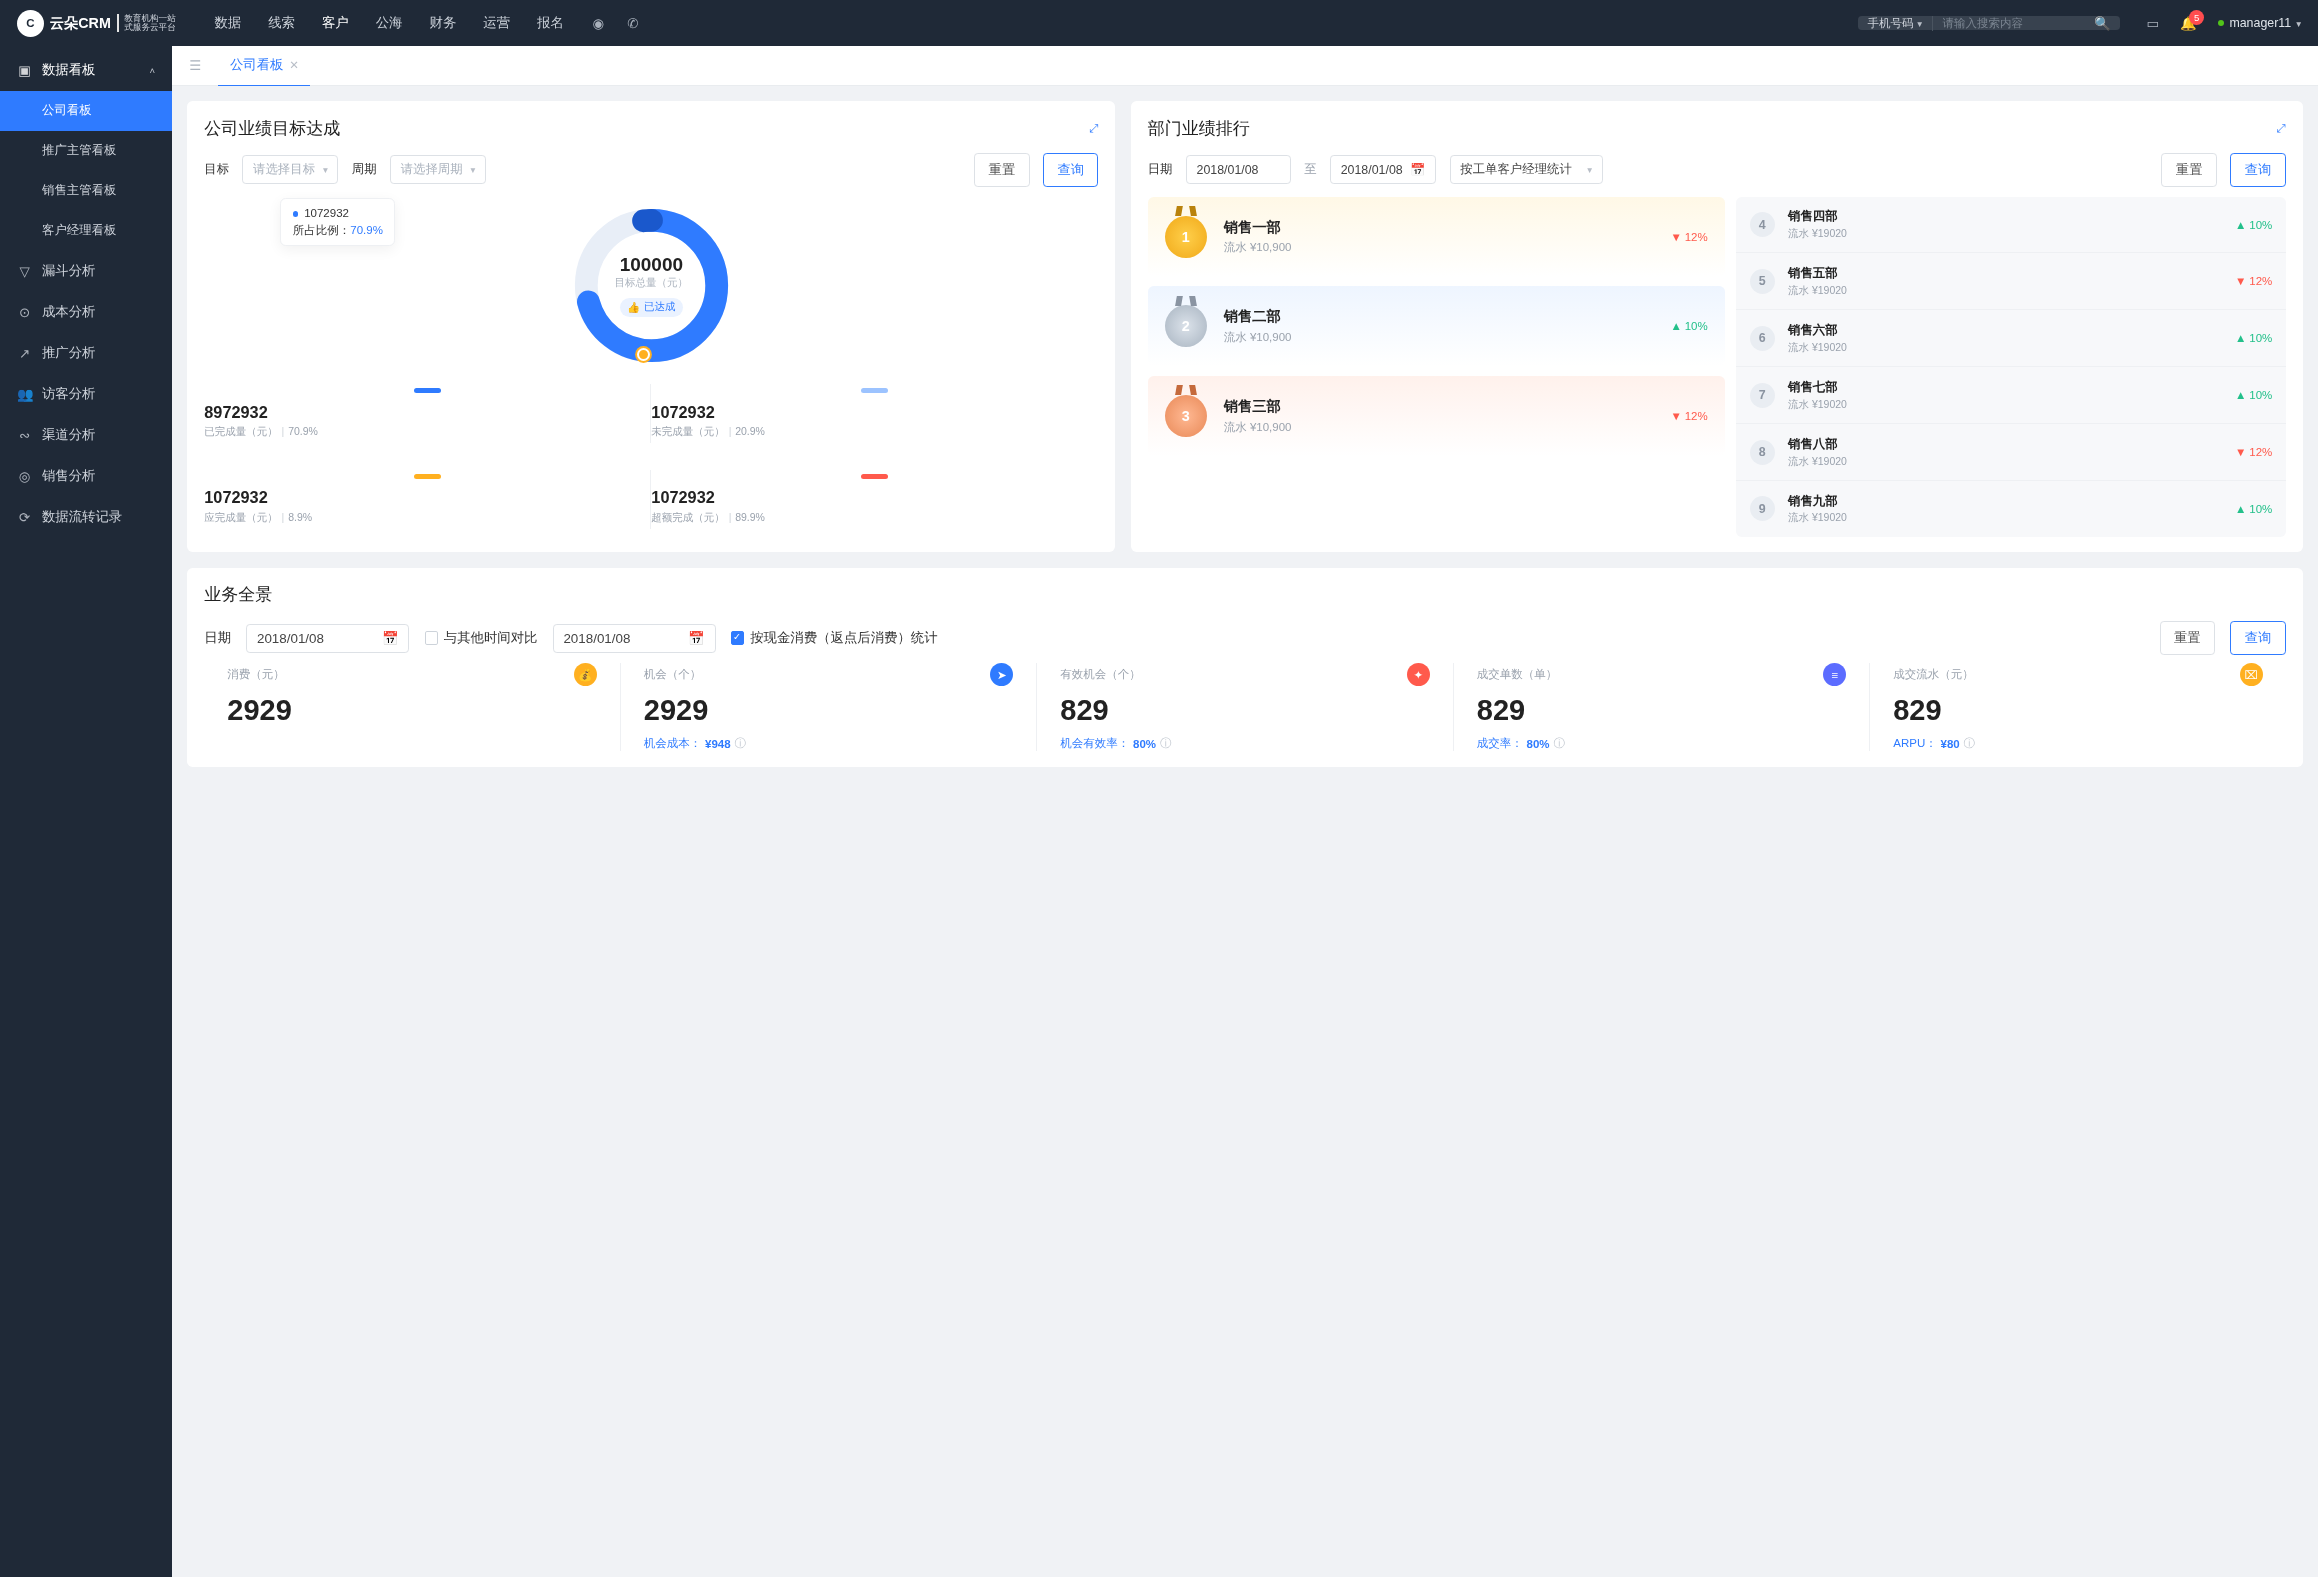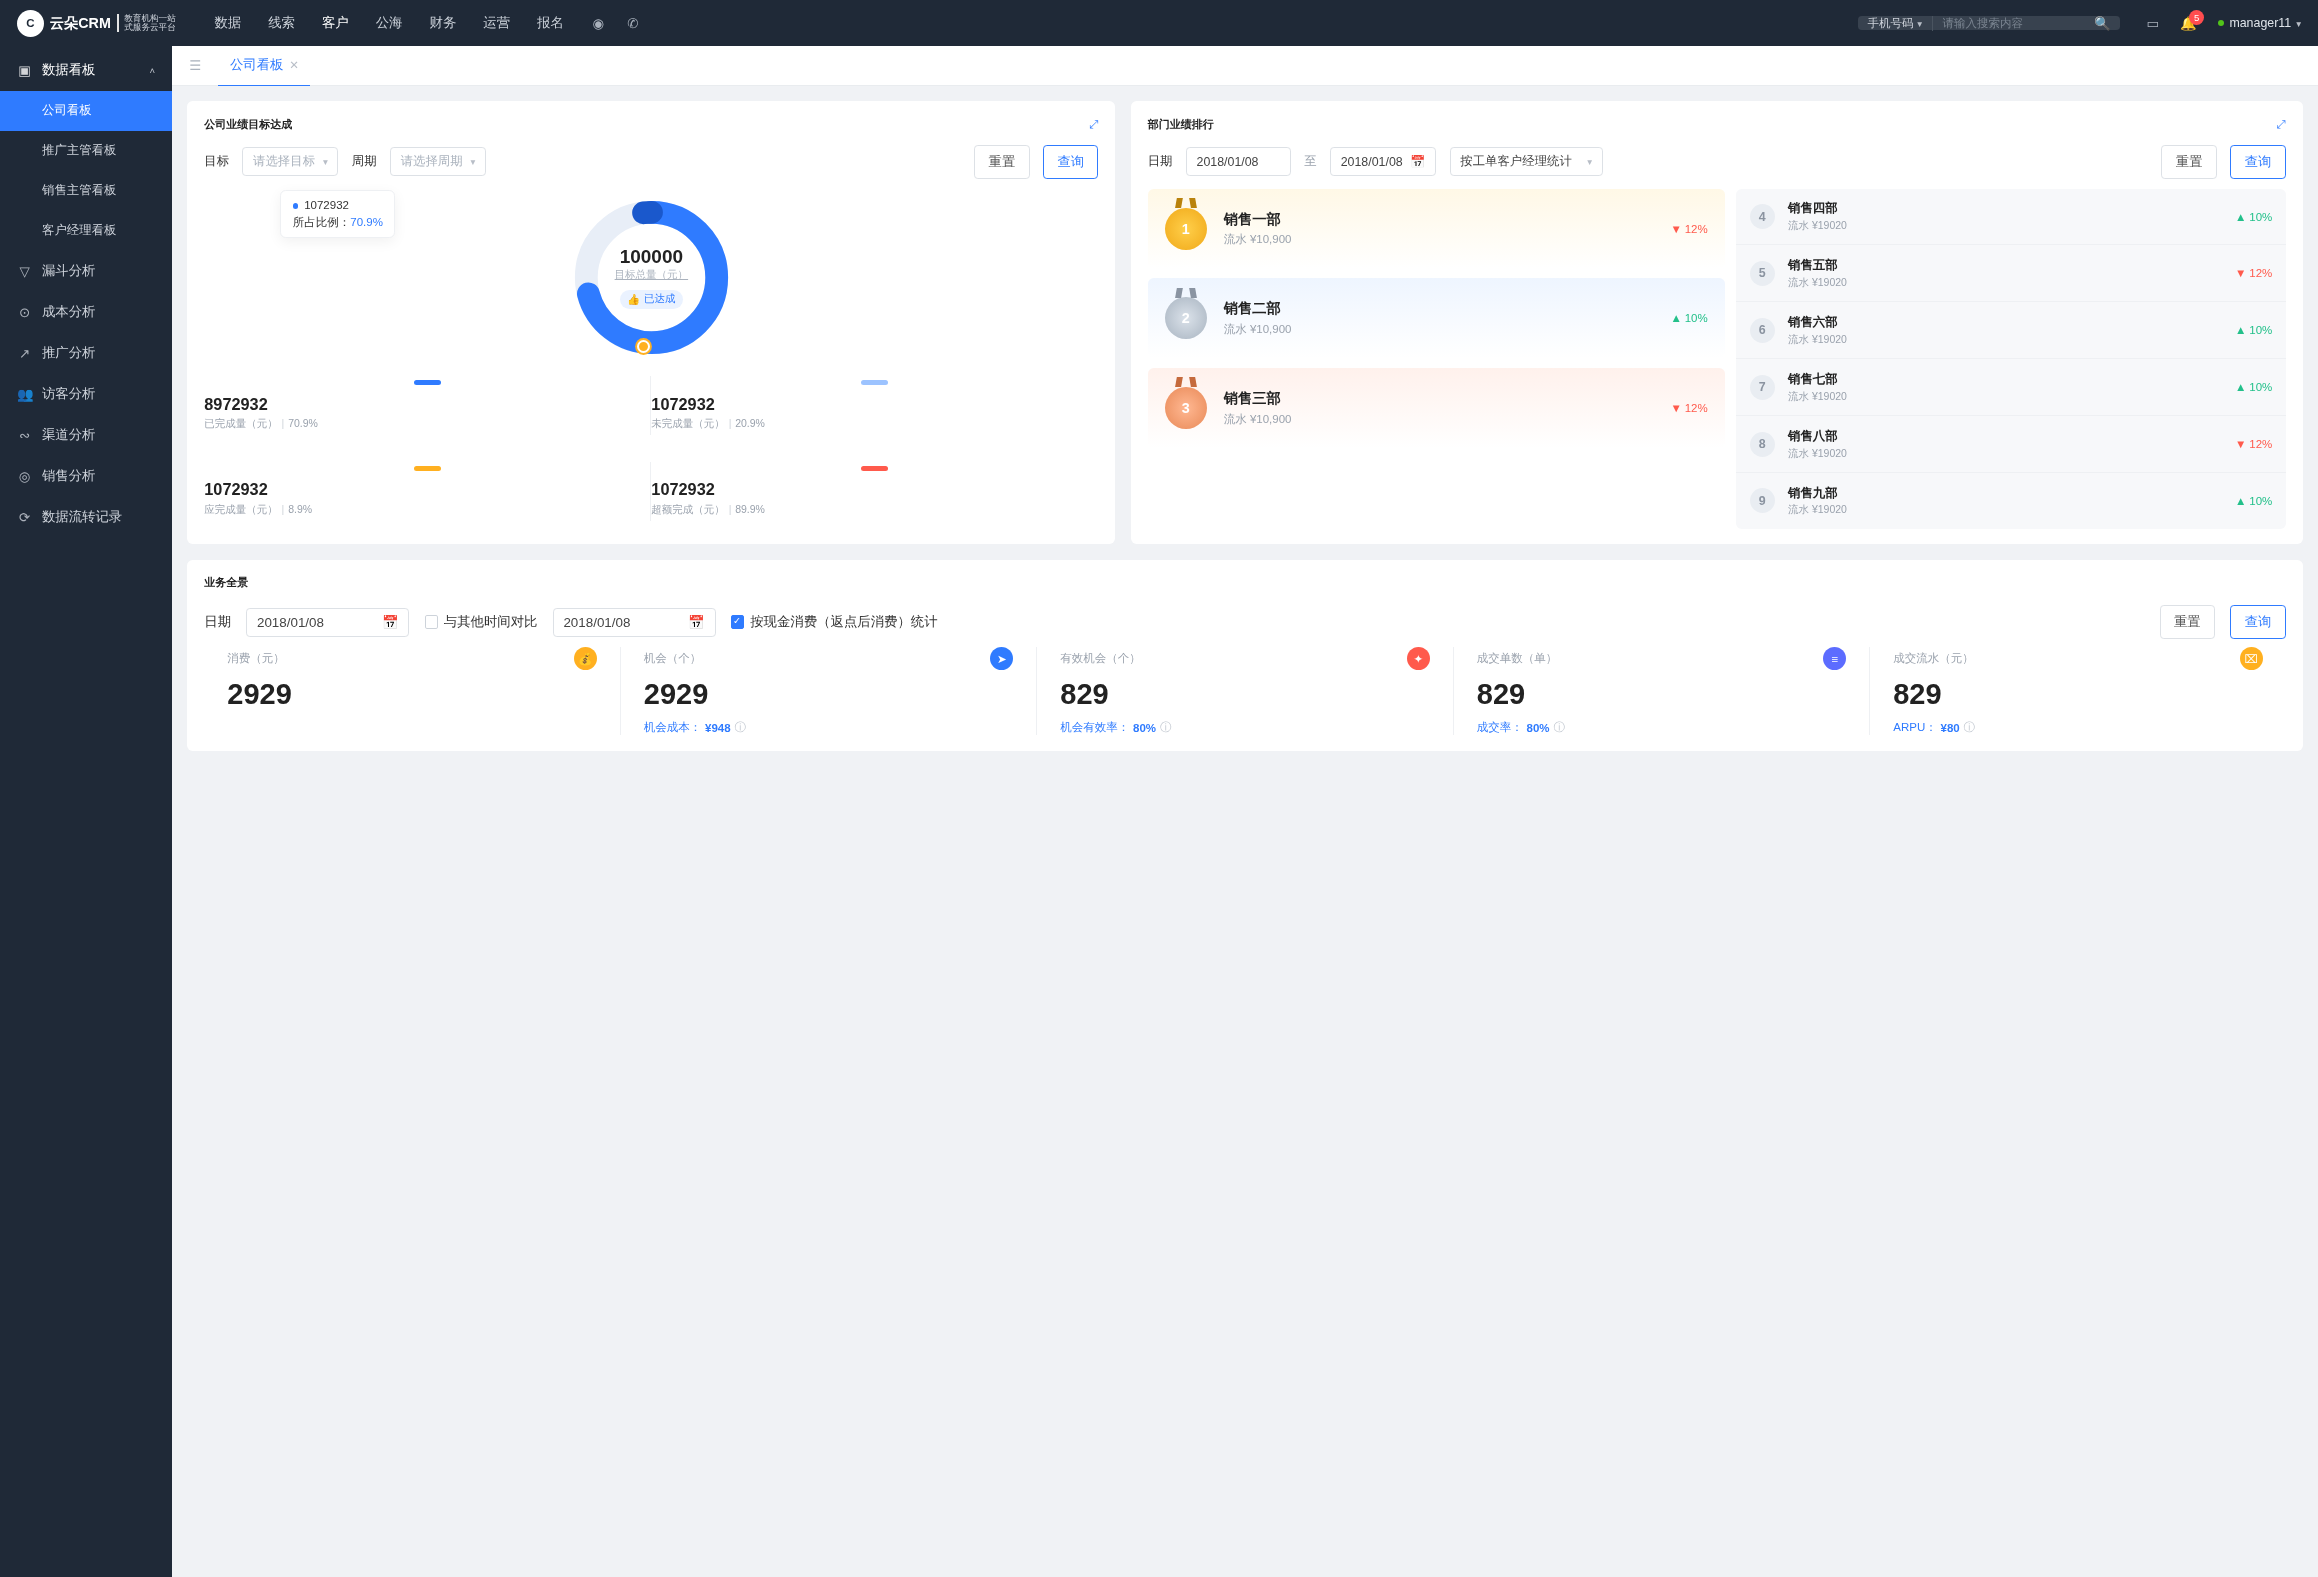--- a/index.html
+++ b/index.html
@@ -44,41 +44,41 @@
 .tabbar { height:40px; background:#fff; border-bottom:1px solid #e9ecef; display:flex; align-items:center; padding:0 9.6px; gap:9.6px; }
 .tabbar .burger { color:#aab2bd; padding:0 7.6px; cursor:pointer; }
 .tab { padding:0 11.5px; height:40px; line-height:38px; border-bottom:1.9px solid #2f7bff; color:#2f7bff; display:flex; gap:5.7px; align-items:center; }
 .tab .x { color:#b8bec7; font-size:11.5px; }
 
 .content { padding:15.3px; display:flex; flex-direction:column; gap:15.3px; }
 .row2 { display:flex; gap:15.3px; }
 
 .card { background:#fff; border-radius:5.7px; padding:15.3px 17px; flex:1; position:relative; }
 .card-head { display:flex; align-items:center; justify-content:space-between; margin-bottom:13.4px; }
-.card-title { font-size:11px; font-weight:700; color:#222; }
+.card-title { font-size:17px; font-weight:400; color:#222; }
 .expand-ico { color:#2f7bff; font-size:11.5px; cursor:pointer; }
 .filters { display:flex; align-items:center; gap:13.4px; margin-bottom:9.6px; font-size:12.4px; color:#333; flex-wrap:wrap; }
 .sel { border:1px solid #dde1e6; border-radius:3.8px; height:29px; padding:0 9.6px; color:#aab2bd; display:flex; align-items:center; gap:5.7px; cursor:pointer; min-width:96px; justify-content:space-between; }
 .sel.dark { color:#444; }
 .date-inp { border:1px solid #dde1e6; border-radius:3.8px; height:29px; padding:0 9.6px; color:#444; display:flex; align-items:center; gap:7.6px; min-width:105px; }
 .btn { border:1px solid #dde1e6; background:#fff; height:34px; padding:0 13.4px; border-radius:3.8px; cursor:pointer; color:#555; }
 .btn.primary { border-color:#2f7bff; color:#2f7bff; }
 .lbl { color:#333; }
 .chev { font-size:9.6px; color:#b8bec7; }
 
 
 .donut-area { display:flex; justify-content:center; padding:7.6px 0 5.7px; position:relative; }
 .donut-tip { position:absolute; left:76px; top:1.9px; background:#fff; border:1px solid #eef0f3; box-shadow:0 3.8px 13.4px rgba(0,0,0,.06); border-radius:5.7px; padding:7.6px 11.5px; font-size:11.5px; }
 .tip-dot { width:5.7px; height:5.7px; border-radius:50%; background:#2f7bff; display:inline-block; margin-right:5.7px; }
 .tip-pct { color:#2f7bff; }
 .donut { width:163px; height:163px; position:relative; }
 .donut svg { width:100%; height:100%; transform:rotate(-90deg); }
 .donut-center { position:absolute; inset:0; display:flex; flex-direction:column; align-items:center; justify-content:center; }
 .donut-val { font-size:19px; font-weight:700; color:#222; }
-.donut-sub { font-size:10.5px; color:#aab2bd;text-decoration:underline; }
+.donut-sub { font-size:10.5px; color:#aab2bd; }
 .donut-badge { margin-top:7.6px; background:#eaf2ff; color:#2f7bff; font-size:10.5px; padding:2.9px 7.6px; border-radius:9.6px; display:flex; align-items:center; gap:3.8px; }
 .dot-handle { position:absolute; width:13.4px; height:13.4px; border-radius:50%; background:#ffb020; border:2.9px solid #fff; box-shadow:0 0 0 1.9px #ffb020; bottom:5.7px; left:67px; }
 
 .metrics { display:grid; grid-template-columns:1fr 1fr; row-gap:27px; margin-top:11.5px; }
 .metric { text-align:left; position:relative; padding:3.8px 0; }
 .metric:nth-child(odd){ border-right:1px solid #eef0f3; }
 .bar { width:27px; height:4.8px; border-radius:2.9px; margin:0 auto 9.6px; }
 .b-blue{background:#2f7bff;} .b-lblue{background:#9cc3ff;} .b-org{background:#ffb020;} .b-red{background:#ff5a4c;}
 .m-val { font-size:16.3px; font-weight:700; color:#222; }
 .m-sub { font-size:10.5px; color:#9aa2ad; margin-top:3.8px; }

